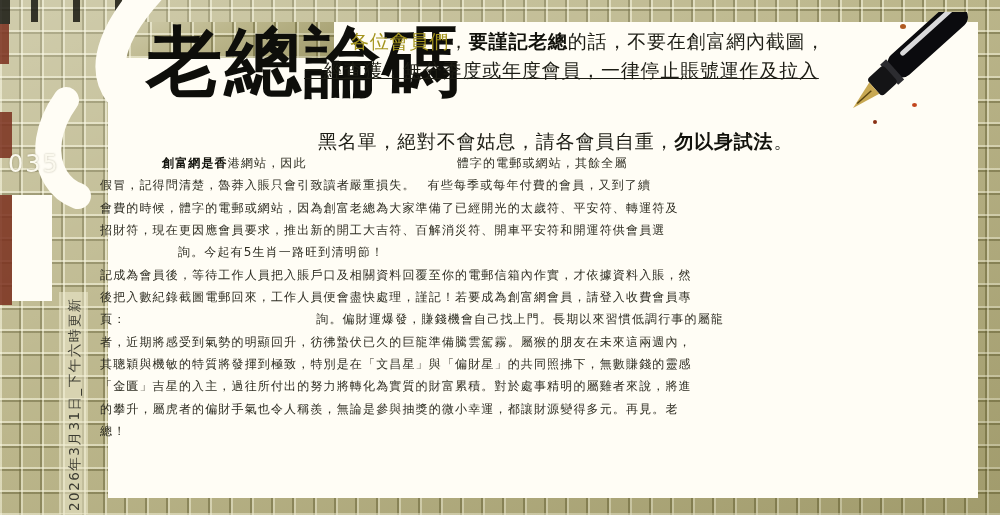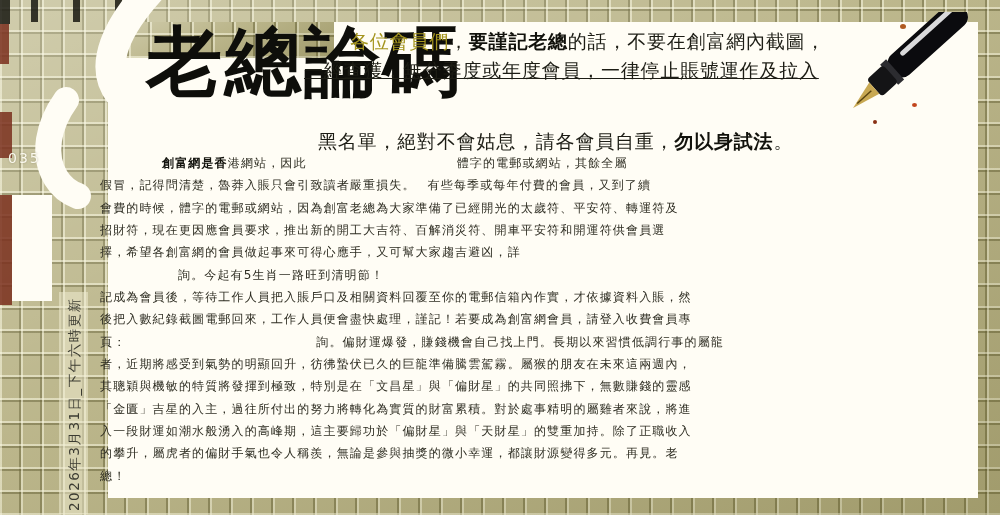--- a/index.html
+++ b/index.html
@@ -13,21 +13,21 @@
       repeating-linear-gradient(90deg, rgba(250,248,225,0.55) 0 2px, rgba(0,0,0,0) 2px 21px),
       repeating-linear-gradient(0deg, rgba(250,248,225,0.55) 0 2px, rgba(0,0,0,0) 2px 23px),
       repeating-linear-gradient(90deg, rgba(0,0,0,0) 0 19px, rgba(92,87,42,0.55) 19px 21px),
       repeating-linear-gradient(0deg, rgba(0,0,0,0) 0 21px, rgba(92,87,42,0.55) 21px 23px);
   }
   .maroon{position:absolute;background:#7a2f1d;opacity:.85;}
   .topmark{position:absolute;background:#181810;opacity:.85;}
   #logo-svg{position:absolute;left:0;top:0;z-index:3;}
   #panel{position:absolute;left:108px;top:22px;width:870px;height:476px;background:#fffdf5;z-index:2;}
   #tile-patch{position:absolute;left:108px;top:22px;width:226px;height:36px;z-index:2;}
-  #issue-no{position:absolute;left:8px;top:150px;z-index:4;color:#fbf9ee;font-size:14px;
+  #issue-no{position:absolute;left:8px;top:150px;z-index:4;color:#fbf9ee;font-size:24px;
     letter-spacing:2px;font-family:"DejaVu Sans","Liberation Sans",sans-serif;
     text-shadow:0 0 2px rgba(60,55,20,.35);}
   #date-strip{position:absolute;left:59px;top:292px;width:29px;height:222px;
     background:rgba(238,235,208,0.55);z-index:2;}
   #update-note{position:absolute;left:66px;top:511px;width:218px;height:20px;z-index:4;
     transform-origin:0 0;transform:rotate(-90deg);font-size:13.5px;letter-spacing:1.5px;
     color:#3c3c32;white-space:nowrap;}
   #main-title{position:absolute;left:146px;top:14px;z-index:4;font-size:76px;line-height:96px;
     font-weight:700;color:#0e0e0a;letter-spacing:3px;white-space:nowrap;
     font-family:"DejaVu Serif","Liberation Serif",serif;}
@@ -90,26 +90,24 @@
       <div class="textline" style="padding-left: 50px;"><span style="color: rgb(165, 149, 31);">各位會員們</span><span>，</span><span class="bold">要謹記老總</span><span>的話，不要在創富網內截圖，</span></div>
       <div class="textline" style="padding-left: 4px; text-decoration: underline;"><span>一經查獲，無分季度或年度會員，一律停止賬號運作及拉入</span></div>
       <div class="textline" style="padding-left: 18px; margin-top: 43px;"><span>黑名單，絕對不會姑息，請各會員自重，</span><span class="bold">勿以身試法</span><span>。</span></div>
     </div>
 
   <div id="body-block">
       <div class="textline"><span class="gap" style="width: 62px;"></span><span class="bold">創富網是香</span><span>港網站，因此</span><span class="gap" style="width: 150px;"></span><span>體字的電郵或網站，其餘全屬</span></div>
       <div class="textline"><span>假冒，記得問清楚，魯莽入賬只會引致讀者嚴重損失。</span><span class="gap" style="width: 12px;"></span><span>有些每季或每年付費的會員，又到了續</span></div>
       <div class="textline"><span>會費的時候，體字的電郵或網站，因為創富老總為大家準備了已經開光的太歲符、平安符、轉運符及</span></div>
       <div class="textline"><span>招財符，現在更因應會員要求，推出新的開工大吉符、百解消災符、開車平安符和開運符供會員選</span></div>
-      <div class="textline"><span>擇，希望各創富網的會員做起事來可得心應手，又可幫大家趨吉避凶，詳</span></div>
       <div class="textline"><span class="gap" style="width: 78px;"></span><span>詢。今起有5生肖一路旺到清明節！</span></div>
       <div class="textline"><span>記成為會員後，等待工作人員把入賬戶口及相關資料回覆至你的電郵信箱內作實，才依據資料入賬，然</span></div>
       <div class="textline"><span>後把入數紀錄截圖電郵回來，工作人員便會盡快處理，謹記！若要成為創富網會員，請登入收費會員專</span></div>
       <div class="textline"><span>頁：</span><span class="gap" style="width: 190px;"></span><span>詢。偏財運爆發，賺錢機會自己找上門。長期以來習慣低調行事的屬龍</span></div>
       <div class="textline"><span>者，近期將感受到氣勢的明顯回升，彷彿蟄伏已久的巨龍準備騰雲駕霧。屬猴的朋友在未來這兩週內，</span></div>
       <div class="textline"><span>其聰穎與機敏的特質將發揮到極致，特別是在「文昌星」與「偏財星」的共同照拂下，無數賺錢的靈感</span></div>
       <div class="textline"><span>「金匱」吉星的入主，過往所付出的努力將轉化為實質的財富累積。對於處事精明的屬雞者來說，將進</span></div>
-      <div class="textline"><span>入一段財運如潮水般湧入的高峰期，這主要歸功於「偏財星」與「天財星」的雙重加持。除了正職收入</span></div>
       <div class="textline"><span>的攀升，屬虎者的偏財手氣也令人稱羨，無論是參與抽獎的微小幸運，都讓財源變得多元。再見。老</span></div>
       <div class="textline"><span>總！</span></div>
     </div>
 
 </div>
 
 </body></html>

